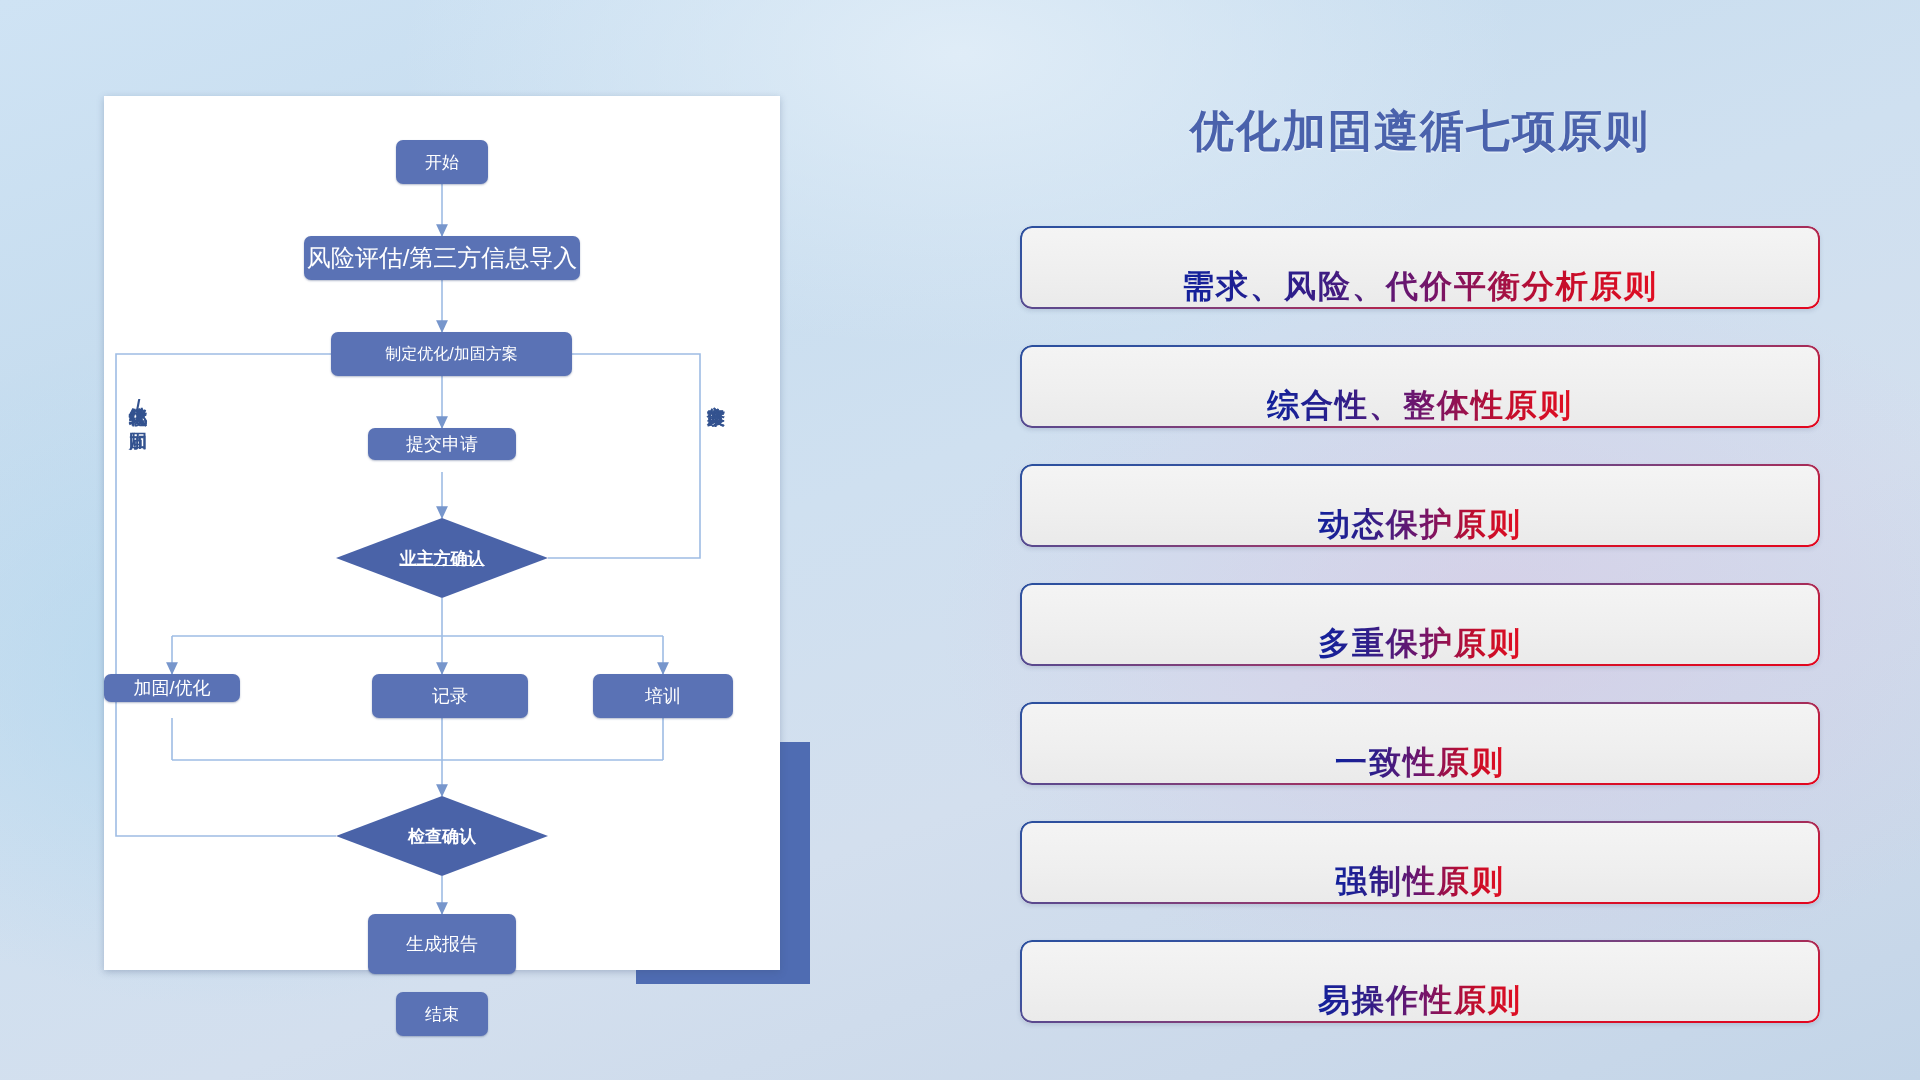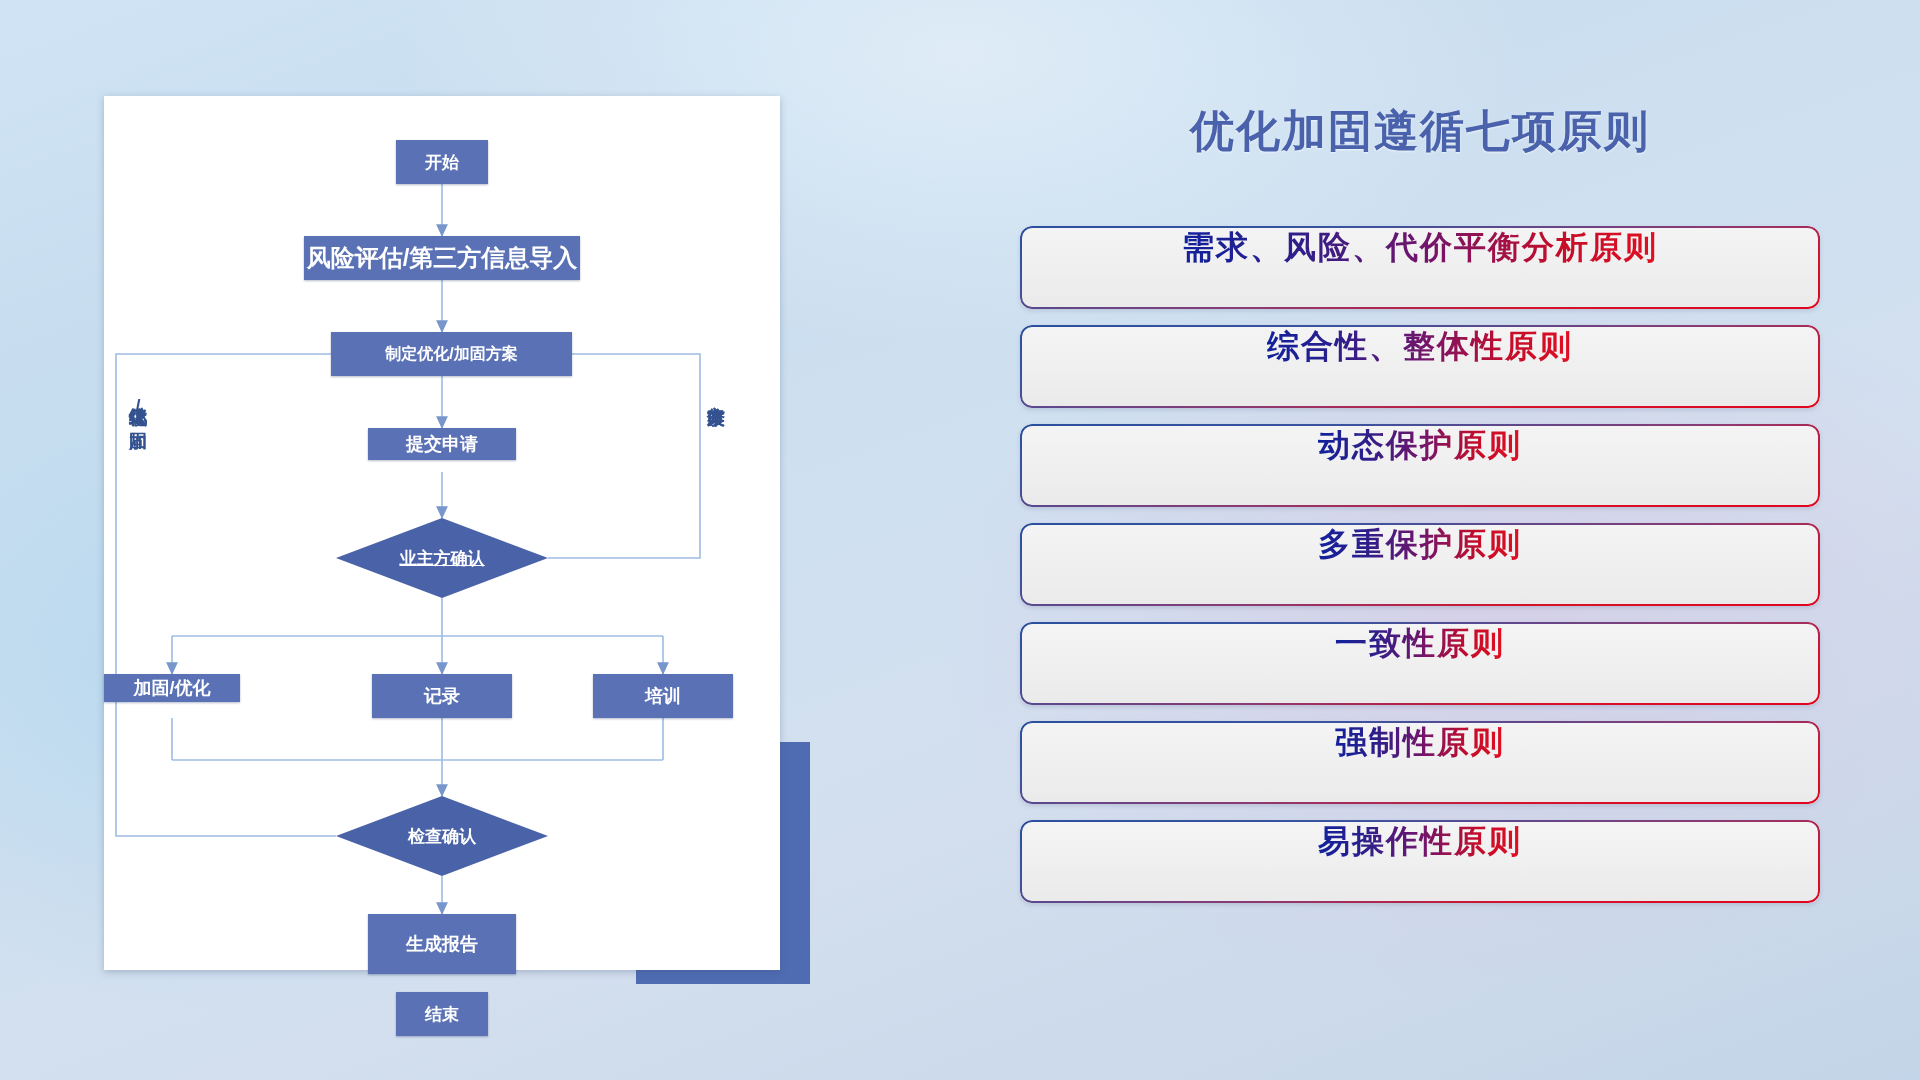--- a/index.html
+++ b/index.html
@@ -31,22 +31,22 @@
     background: #ffffff;
     box-shadow: 0 2px 7px rgba(60,80,120,0.30);
   }
   #flow-svg { position: absolute; left: 0; top: 0; width: 676px; height: 874px; }
 
   .fc-node {
     position: absolute;
     display: flex; align-items: center; justify-content: center;
     background: #5a72b5;
     color: #ffffff;
-    font-weight: bold;
-    border-radius: 0;
+    font-weight: normal;
+    border-radius: 7px;
     white-space: nowrap;
     box-shadow: 0 1px 2px rgba(40,60,110,0.35);
   }
   .fc-diamond {
     position: absolute;
     display: flex; align-items: center; justify-content: center;
     color: #ffffff; font-weight: bold;
     white-space: nowrap;
   }
   .fc-diamond .dia-shape {
@@ -73,24 +73,24 @@
     text-align: center;
     font-size: 44px; font-weight: bold;
     color: #4a62ac;
     letter-spacing: 2px;
     text-shadow: 0 1px 2px rgba(255,255,255,0.65);
   }
   #principles { position: absolute; left: 0; top: 130px; width: 800px; }
   .pcard {
     position: relative;
     height: 83px;
-    margin-bottom: 16px;
+    margin-bottom: 36px;
     border-radius: 12px;
     background: linear-gradient(180deg, #f4f4f4 0%, #efefef 55%, #eaeaea 100%);
-    display: flex; align-items: flex-start; justify-content: center;
+    display: flex; align-items: flex-end; justify-content: center;
     box-shadow: 0 2px 4px rgba(70,90,130,0.18);
   }
   .pcard::before {
     content: "";
     position: absolute; left: 0; top: 0; right: 0; bottom: 0;
     border-radius: 12px;
     padding: 2px;
     background: linear-gradient(170deg, #2b4f9e 0%, #3a53a0 26%, #8c3a72 55%, #d5122a 76%, #e2061f 100%);
     -webkit-mask: linear-gradient(#000 0 0) content-box, linear-gradient(#000 0 0);
     -webkit-mask-composite: xor;
@@ -171,21 +171,21 @@
 
   <div class="fc-diamond" style="left:232px; top:422px; width:212px; height:80px; font-size:17px;text-decoration:underline;">
     <span class="dia-shape"></span>
     <span class="dia-txt">业主方确认</span>
   </div>
 
   <div class="fc-node" style="left:0px; top:578px; width:136px; height:28px; font-size:18px;">
     <span>加固/优化</span>
   </div>
 
-  <div class="fc-node" style="left:268px; top:578px; width:140px; height:44px; font-size:18px;">
+  <div class="fc-node" style="left:268px; top:578px; width:156px; height:44px; font-size:18px;">
     <span>记录</span>
   </div>
 
   <div class="fc-node" style="left:489px; top:578px; width:140px; height:44px; font-size:18px;">
     <span>培训</span>
   </div>
 
   <div class="fc-diamond" style="left:232px; top:700px; width:212px; height:80px; font-size:17px;">
     <span class="dia-shape"></span>
     <span class="dia-txt">检查确认</span>

